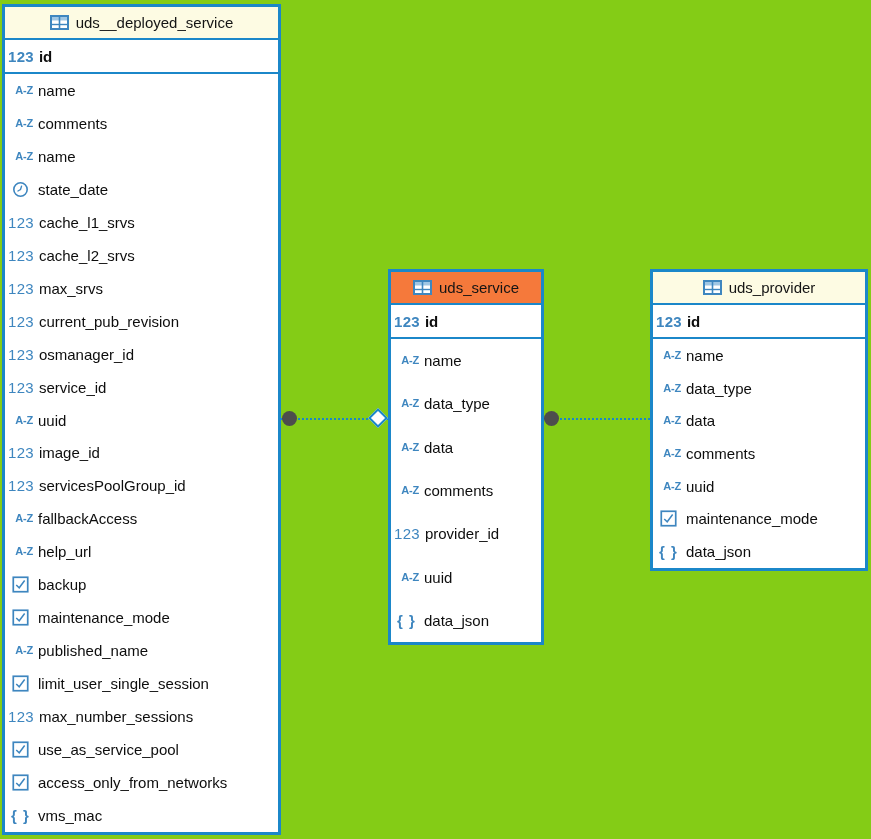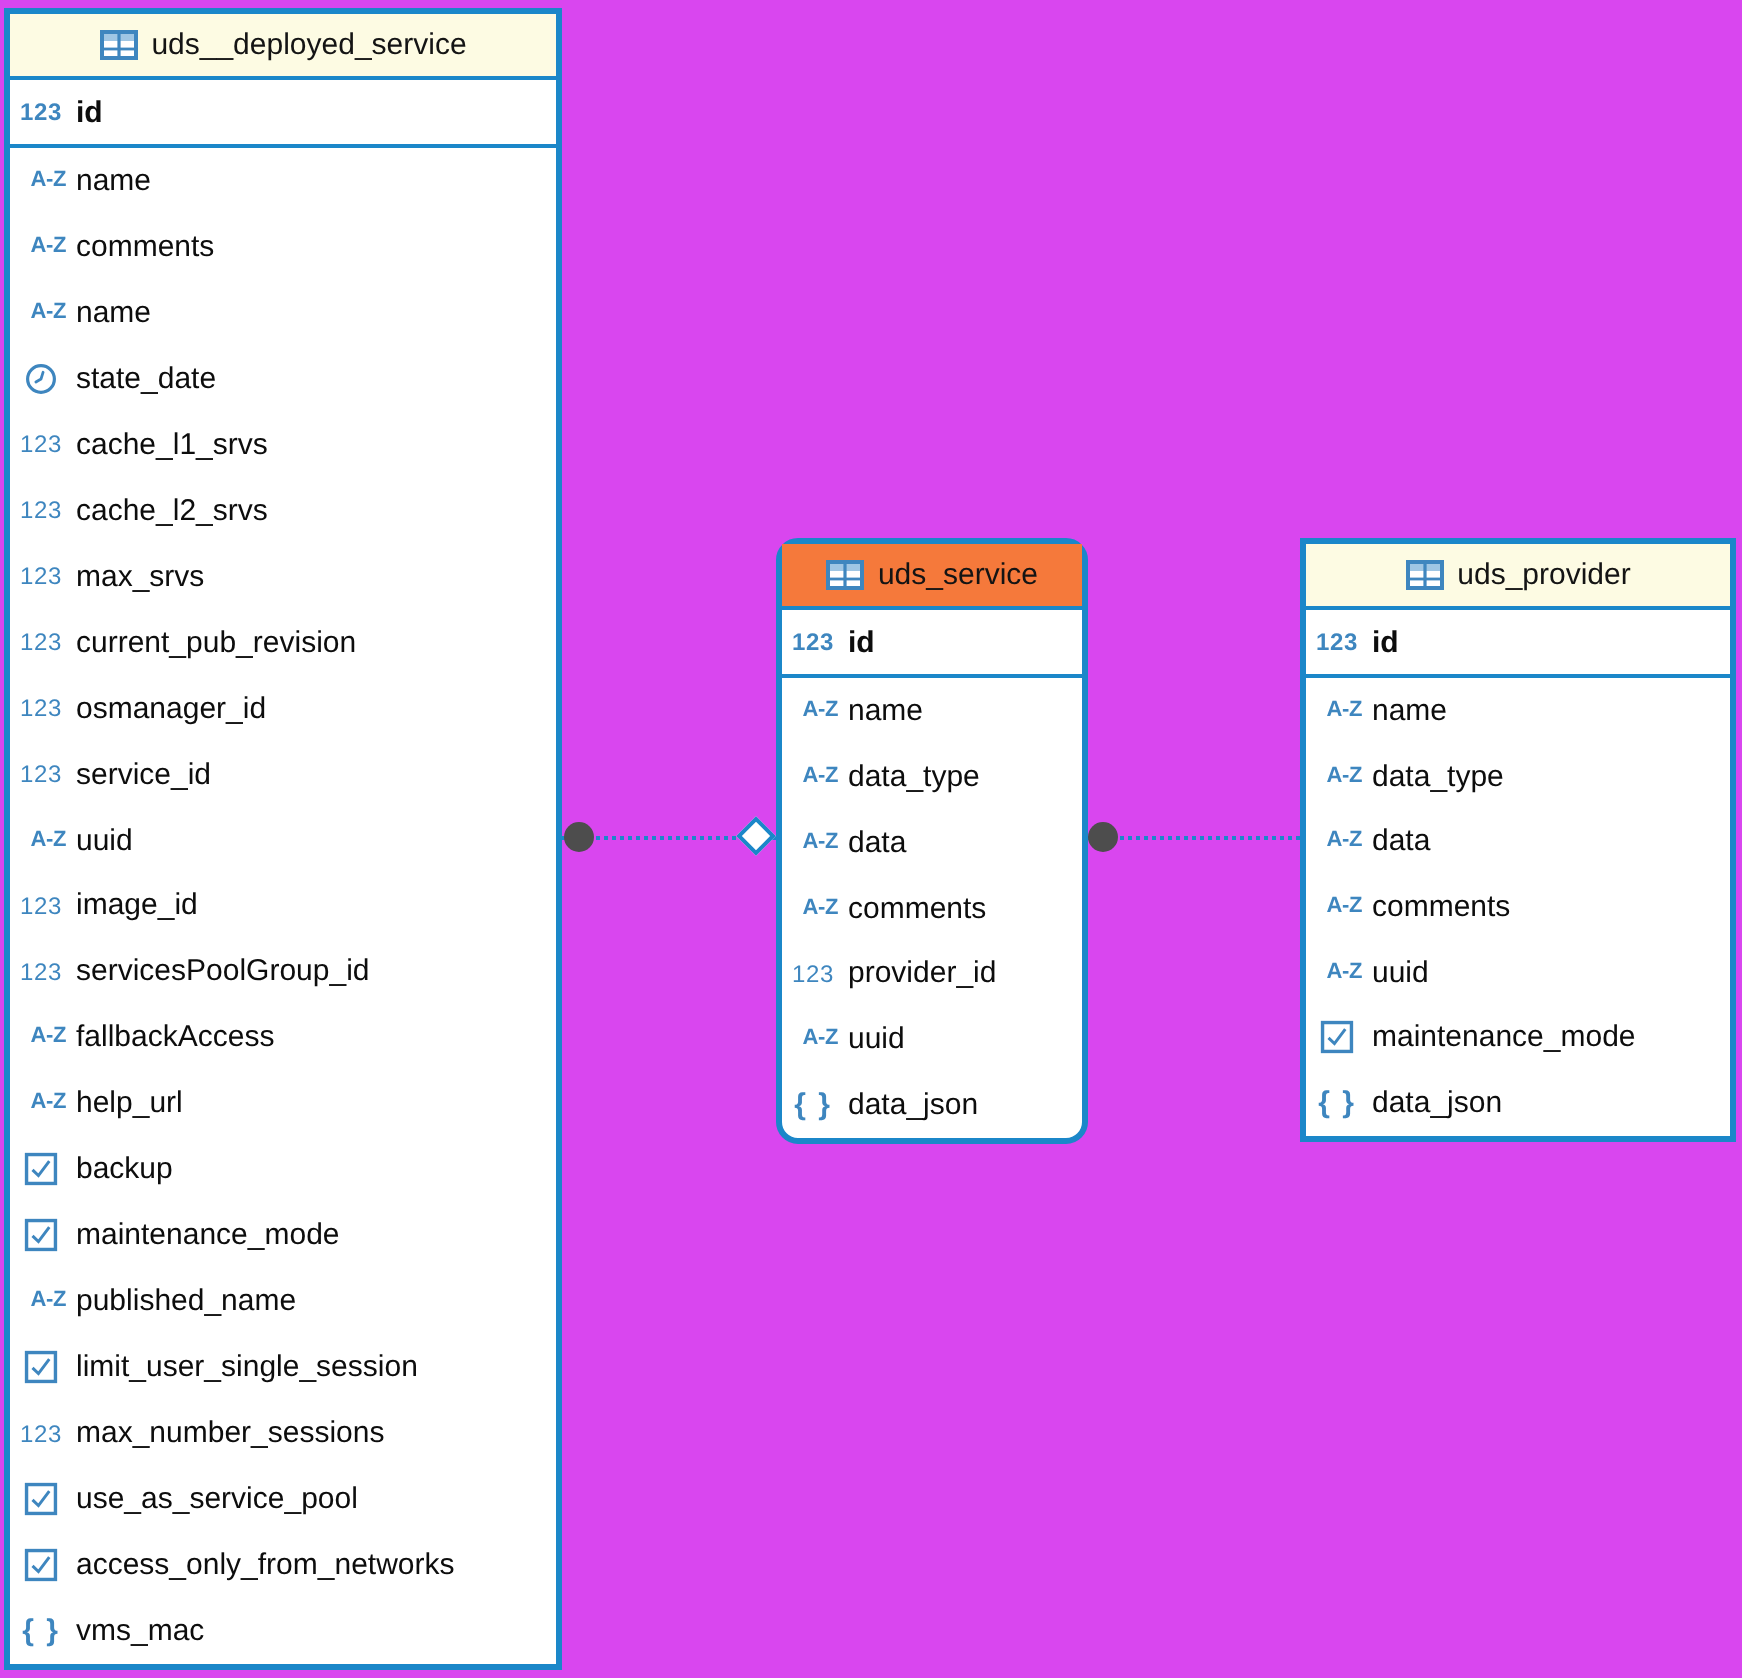--- a/index.html
+++ b/index.html
@@ -2,21 +2,21 @@
 <html style="--border: #1b87c9; --icon: #3e86bf; --dot: #4d4d4d;"><head>
 <meta charset="utf-8">
 <style>
   html, body { margin: 0; padding: 0; background: #ffffff; }
   body { font-family: "Liberation Sans", sans-serif; }
 
   .canvas {
     position: relative;
     width: 871px;
     height: 839px;
-    background: #d946ef;
+    background: #84cc16;
     overflow: hidden;
     text-decoration: underline;
   }
 
   .entity {
     position: absolute;
     box-sizing: border-box;
     border: 3px solid var(--border);
     background: #ffffff;
     display: flex;
@@ -54,21 +54,21 @@
   .cols { flex: 1 1 auto; display: flex; flex-direction: column; min-height: 0; }
   .cols .col-row { flex: 1 1 0; min-height: 0; }
 
   .ficon {
     flex: 0 0 25px;
     text-align: center;
     color: var(--icon);
     line-height: 1;
   }
   .svgi { width: 17px; height: 17px; flex: 0 0 17px; margin: 0 4px; }
-  .num { font-size: 12px; letter-spacing: 0.3px; }
+  .num { font-size: 15px; letter-spacing: 0.3px; }
   .az  { font-size: 11px; font-weight: 700; letter-spacing: -0.2px; text-align: right; }
   .br  { font-size: 15px; font-weight: 700; letter-spacing: 1px; }
 
   .rel-line {
     position: absolute;
     height: 0;
     border-top: 2px dotted var(--border);
   }
   .rel-dot {
     position: absolute;
@@ -210,21 +210,21 @@
             <path d="M4 8.4 L6.8 11.1 L11.9 4.3" fill="none" stroke="#3e86bf" stroke-width="1.4"></path>
           </svg>
           <span class="col-label">access_only_from_networks</span>
         </div>
         <div class="col-row">
           <span class="ficon br">{ }</span>
           <span class="col-label">vms_mac</span>
         </div>
       </div>
     </div>
-    <div class="entity" style="left: 388px; top: 269px; width: 156px; height: 303px; border-radius: 11px;">
+    <div class="entity" style="left: 388px; top: 269px; width: 156px; height: 376px;">
       <div class="entity-header" style="background:#f5793b">
         <svg class="svgi" style="width:19px;height:15px;flex:0 0 19px;margin:0" viewBox="0 0 19 15">
           <rect x="1" y="1" width="17" height="13" fill="#ffffff" stroke="#3e86bf" stroke-width="2"></rect>
           <rect x="2" y="2" width="15" height="3.5" fill="#9fc6e4"></rect>
           <line x1="9.5" y1="2" x2="9.5" y2="13" stroke="#3e86bf" stroke-width="1.6"></line>
           <line x1="2" y1="9.5" x2="17" y2="9.5" stroke="#3e86bf" stroke-width="1.4"></line>
         </svg>
         <span class="entity-title">uds_service</span>
       </div>
       <div class="col-row key">

